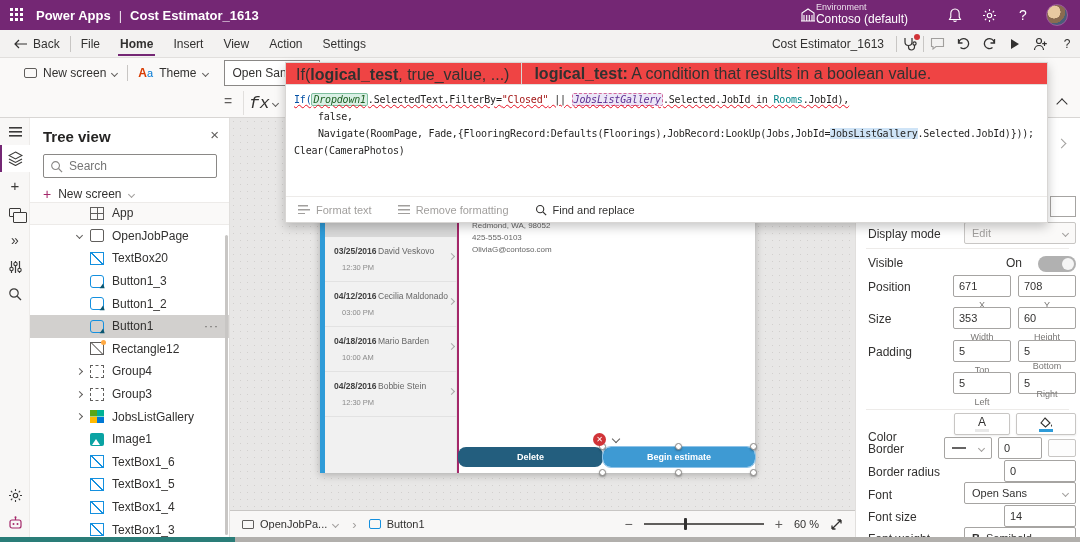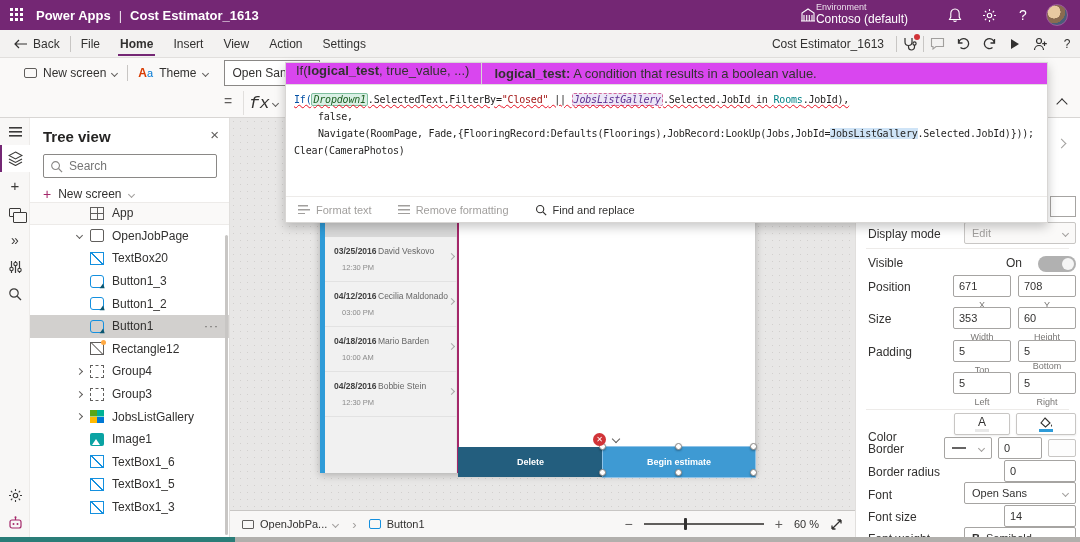--- a/index.html
+++ b/index.html
@@ -47,21 +47,21 @@
   .eq { position:absolute; left:224px; top:5px; font-size:14px; color:#605e5c; }
   .fxbox { position:absolute; left:243px; top:3px; width:40px; height:24px; display:flex; align-items:center; justify-content:center; gap:3px; border-left:1px solid #e1dfdd; }
   .fx { font-style:italic; font-family:Liberation Mono, monospace; font-size:17px; }
 
   .chev { display:inline-block; width:5px; height:5px; border-right:1.2px solid #605e5c; border-bottom:1.2px solid #605e5c; transform:rotate(45deg); }
   .chev.right { transform:rotate(-45deg); }
   .chev.lite { border-color:#a19f9d; }
 
   
   .overlay { position:absolute; left:285px; top:62px; width:763px; height:161px; background:#fff; border:1px solid #d8d6d4; box-shadow:0 4px 10px rgba(0,0,0,.22); z-index:50; display:flex; flex-direction:column; }
-  .tooltip { height:22px; background:#d946ef; border-bottom:1px solid #e1dfdd; display:flex; align-items:flex-start; font-size:13px; color:#323130; flex:none; }
+  .tooltip { height:22px; background:#ef4444; border-bottom:1px solid #e1dfdd; display:flex; align-items:flex-end; font-size:16px; color:#323130; flex:none; }
   .tt-seg1 { padding:0 12px 0 10px; }
   .tt-seg2 { padding:0 12px; border-left:1px solid #d8d6d4; height:100%; display:flex; align-items:center; }
   .code { flex:1; padding:6px 8px; font-family:"DejaVu Sans Mono","Liberation Mono",monospace; font-size:10px; letter-spacing:-0.2px; color:#201f1e; line-height:17px; }
   .code div { white-space:pre; }
   .code span { white-space:pre; }
   .cl-ind { padding-left:24px; }
   .squig { text-decoration:underline; text-decoration-style:wavy; text-decoration-color:#e81123; text-decoration-thickness:1px; }
   .tok-func { color:#0451a5; }
   .tok-str { color:#a31515; }
   .tok-ent { color:#038387; }
@@ -126,21 +126,21 @@
   .gal { position:absolute; left:0; top:0; width:137px; height:343px; background:#f1f1f1; border-right:1px solid #e6e6e6; }
   .gal-strip { position:absolute; left:0; top:0; width:5px; height:343px; background:#2e9bd8; }
   .gal-selrow { position:absolute; left:5px; top:92px; width:132px; height:15px; background:#d8d8d8; }
   .gal-row { position:absolute; left:5px; width:132px; height:45px; border-bottom:1px solid #e2e2e2; }
   .g-date { position:absolute; left:9px; top:9px; font-size:8.5px; font-weight:bold; color:#404040; }
   .g-name { position:absolute; left:53px; top:9px; font-size:8.5px; color:#666; width:75px; }
   .g-time { position:absolute; left:9px; top:26px; font-size:7.5px; color:#8a8a8a;margin-left:8px; }
   .g-chev { position:absolute; right:3px; top:17px; width:5px; height:5px; border-right:1px solid #aaa; border-bottom:1px solid #aaa; transform:rotate(-45deg); }
   .mag-line { position:absolute; left:137px; top:0; width:2px; height:343px; background:#a4286a; }
   .contact { position:absolute; left:152px; top:90px; font-size:8px; color:#666; line-height:12px; }
-  .cv-btn { position:absolute; top:317px; height:30px; display:flex; align-items:center; justify-content:center; color:#fff; font-size:9px; font-weight:bold; cursor:pointer; }
+  .cv-btn { position:absolute; top:317px; height:20px; display:flex; align-items:center; justify-content:center; color:#fff; font-size:9px; font-weight:bold; cursor:pointer;border-radius:8px; }
   .btn-del { left:138px; width:145px; background:#235e7e; }
   .btn-begin { left:283px; width:152px; background:#3e9ad3; outline:1px solid #8fc3e8; }
   .handle { position:absolute; width:7px; height:7px; border-radius:50%; background:#fff; border:1px solid #8a8886; box-shadow:0 1px 2px rgba(0,0,0,.3); z-index:5; }
   .errbadge { position:absolute; left:273px; top:303px; width:13px; height:13px; border-radius:50%; background:#d13438; color:#fff; font-size:8px; display:flex; align-items:center; justify-content:center; z-index:6; cursor:pointer; }
   .err-chev { position:absolute; left:293px; top:306px; width:6px; height:6px; border-right:1.3px solid #605e5c; border-bottom:1.3px solid #605e5c; transform:rotate(45deg); z-index:6; }
 
   
   .rpanel { position:absolute; left:855px; top:118px; width:225px; height:424px; background:#fff; border-left:1px solid #e1dfdd; font-size:12px; color:#323130; }
   .rp-label { position:absolute; left:12px; }
   .rp-div { position:absolute; left:10px; width:203px; height:1px; background:#edebe9; }
@@ -450,20 +450,25 @@
         <span class="t-label">TextBox1_6</span>
       </div>
       <div class="trow">
         <span class="t-noexp"></span>
           <span class="t-ic ti-textbox"></span>
         <span class="t-label">TextBox1_5</span>
       </div>
       <div class="trow">
         <span class="t-noexp"></span>
           <span class="t-ic ti-textbox"></span>
+        <span class="t-label">TextBox1_4</span>
+      </div>
+      <div class="trow">
+        <span class="t-noexp"></span>
+          <span class="t-ic ti-textbox"></span>
         <span class="t-label">TextBox1_3</span>
       </div>
     </div>
     <div class="tree-scroll"></div>
   </div>
 
   <div class="main">
     <div class="canvas">
       <div class="gal">
         <div class="gal-selrow"></div>
@@ -487,20 +492,25 @@
         </div>
         <div class="gal-row" style="top:242px">
           <span class="g-date">04/28/2016</span>
           <span class="g-name">Bobbie Stein</span>
           <span class="g-time">12:30 PM</span>
           <span class="g-chev"></span>
         </div>
         <div class="gal-strip"></div>
       </div>
       <div class="mag-line"></div>
+      <div class="contact">
+        <div>Redmond, WA, 98052</div>
+        <div>425-555-0103</div>
+        <div>OliviaG@contoso.com</div>
+      </div>
       <div class="cv-btn btn-del">
           <span>Delete</span>
         </div>
       <div class="cv-btn btn-begin">
           <span>Begin estimate</span>
         </div>
       <span class="handle" style="left:279px; top:313px"></span>
       <span class="handle" style="left:355px; top:313px"></span>
       <span class="handle" style="left:430px; top:313px"></span>
       <span class="handle" style="left:279px; top:339px"></span>
@@ -536,21 +546,21 @@
     <span class="rp-sub" style="left:162px; top:214px">Height</span>
 
     <span class="rp-label" style="top:227px">Padding</span>
     <input class="rp-input" style="left: 97px; top: 222px; width: 58px;" readonly="" value="5">
     <input class="rp-input" style="left: 162px; top: 222px; width: 58px;" readonly="" value="5">
     <span class="rp-sub" style="left:97px; top:247px">Top</span>
     <span class="rp-sub" style="left:162px; top:243px">Bottom</span>
     <input class="rp-input" style="left: 97px; top: 254px; width: 58px;" readonly="" value="5">
     <input class="rp-input" style="left: 162px; top: 254px; width: 58px;" readonly="" value="5">
     <span class="rp-sub" style="left:97px; top:279px">Left</span>
-    <span class="rp-sub" style="left:162px; top:279px">Right</span>
+    <span class="rp-sub" style="left:162px; top:271px">Right</span>
     <div class="rp-div" style="top:291px"></div>
 
     <span class="rp-label" style="top:312px">Color</span>
     <div class="colorbtn" style="left:98px; top:295px; width:56px">
       <span style="font-size:12px; line-height:11px">A</span>
       <span class="bar" style="background:#e8e8e8"></span>
     </div>
     <div class="colorbtn" style="left:160px; top:295px; width:60px">
       <svg width="13" height="11" viewBox="0 0 13 11">
           <path d="M5 1 L10 6 L5.5 10 L1 6 Z" stroke="#323130" stroke-width="1.1" fill="none"></path>

